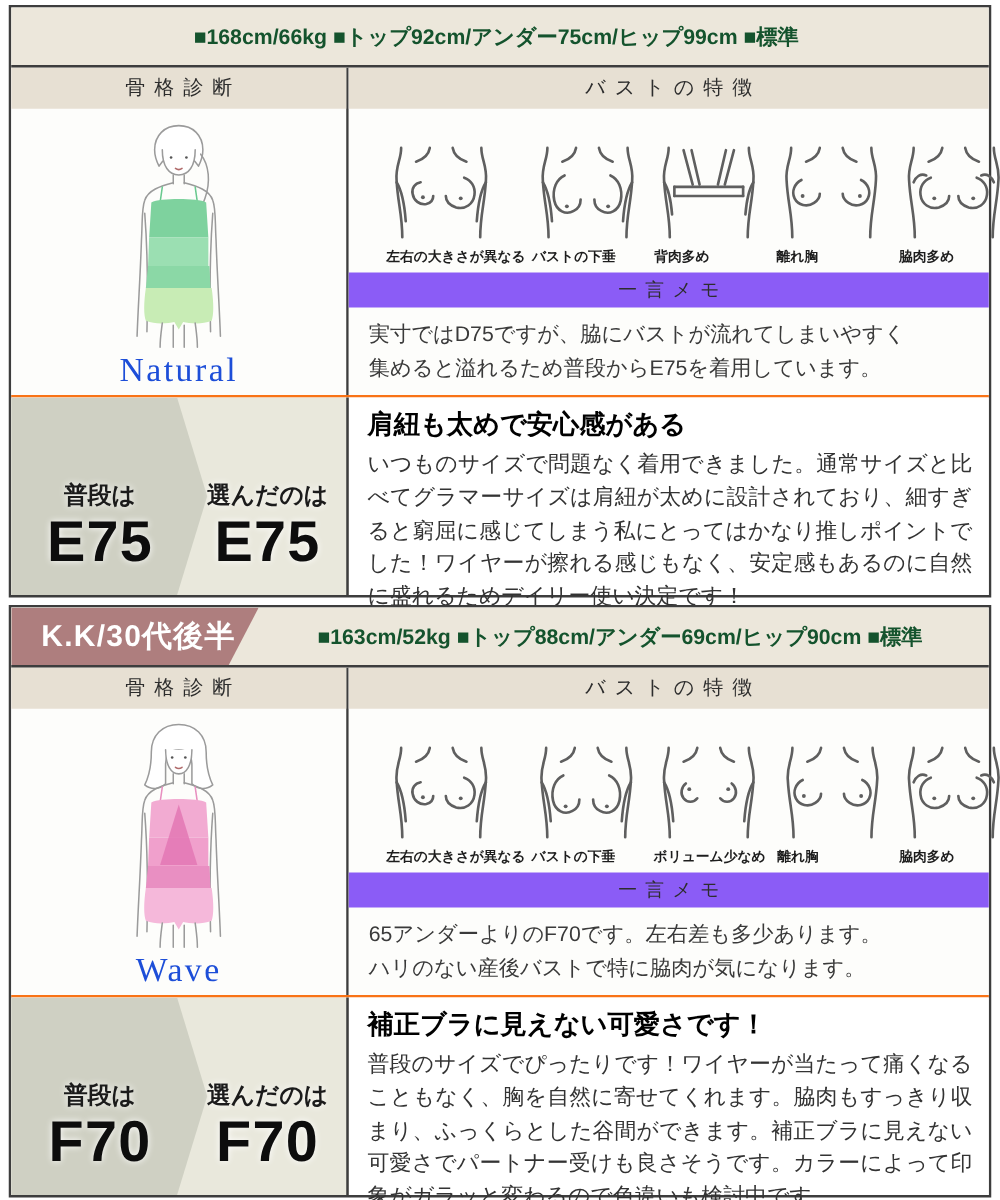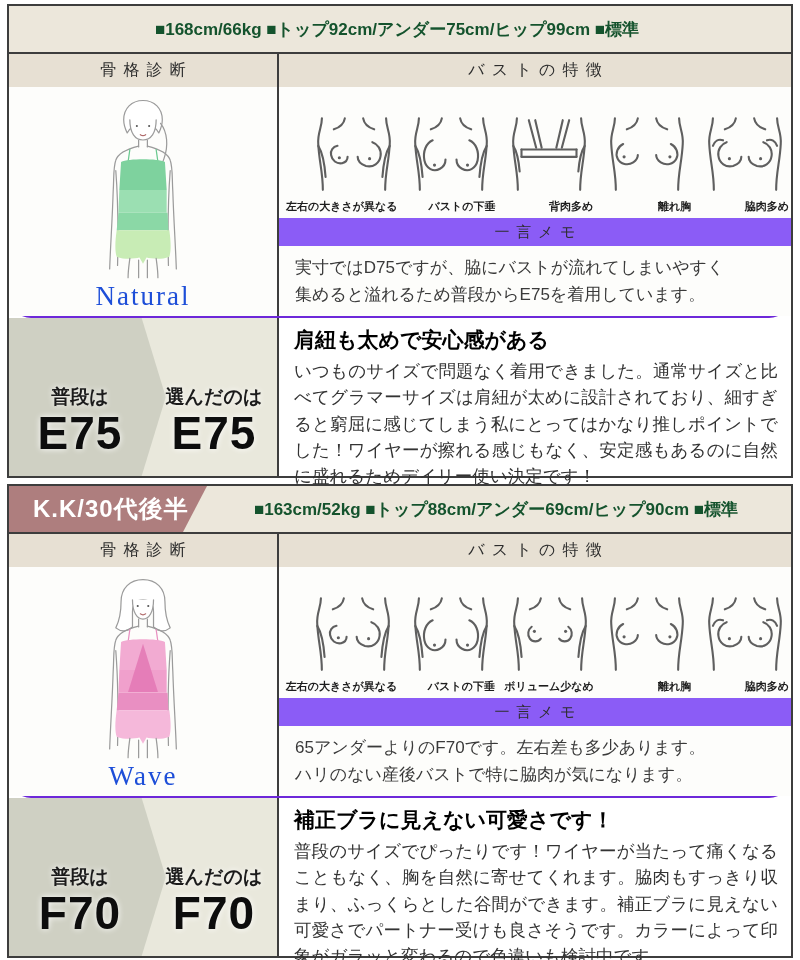--- a/index.html
+++ b/index.html
@@ -8,30 +8,30 @@
   .card.c1{top:4px;}
   .card.c2{top:484px;}
 
   
   .head{position:relative;height:46px;background:#ece7db;border-bottom:2px solid #3d3d3d;display:flex;align-items:stretch;}
   .name-banner{flex:0 0 auto;width:198px;background:#ae7e7e;clip-path:polygon(0 0,100% 0,calc(100% - 24px) 100%,0 100%);display:flex;align-items:center;justify-content:flex-start;padding-left:24px;box-sizing:border-box;}
   .name-banner span{color:#fff;font-weight:bold;font-size:24px;letter-spacing:1px;}
   .stats{flex:1;display:flex;align-items:center;justify-content:center;font-weight:bold;font-size:17px;color:#14532d;padding-right:6px;white-space:nowrap;}
 
   
-  .cols{display:flex;height:262px;border-bottom:2px solid #6d28d9;border-radius:22px;}
+  .cols{display:flex;height:262px;border-bottom:2px solid #f97316;}
   .left-col{width:268px;flex:0 0 auto;border-right:2px solid #3d3d3d;display:flex;flex-direction:column;background:#fdfdfb;}
   .right-col{flex:1;display:flex;flex-direction:column;background:#fdfdfb;min-width:0;}
   .col-head{height:33px;flex:0 0 auto;background:#e7e0d3;display:flex;align-items:center;justify-content:center;font-size:16px;color:#2d2d2d;letter-spacing:.45em;text-indent:.45em;}
   .figure-area{flex:1;display:flex;flex-direction:column;align-items:center;justify-content:flex-end;overflow:hidden;}
   .figure-area svg{display:block;}
   .skeleton-name{font-family:"Liberation Serif","DejaVu Serif",serif;font-size:27px;color:#1d4ed8;letter-spacing:2px;margin:0 0 6px 0;line-height:1;}
 
   .bust-area{height:131px;flex:0 0 auto;display:flex;justify-content:space-evenly;align-items:flex-end;padding:0 2px;}
-  .bust-fig{display:flex;flex-direction:column;align-items:flex-end;min-width:0;margin-left:28px;}
+  .bust-fig{display:flex;flex-direction:column;align-items:flex-start;min-width:0;margin-left:28px;}
   .bust-fig svg{width:88px;height:92px;}
   .bust-label{font-size:11px;font-weight:bold;color:#1d1d1d;white-space:nowrap;margin:0 0 6px 0;line-height:1;}
   .bust-svg path{stroke:#5f5f5f;fill:none;stroke-width:2.3;stroke-linecap:round;stroke-linejoin:round;}
   .bust-svg .nip{fill:#5f5f5f;stroke:none;}
 
   .memo-head{height:28px;flex:0 0 auto;background:#8b5cf6;display:flex;align-items:center;justify-content:center;font-size:15px;color:#2d2d2d;letter-spacing:.45em;text-indent:.45em;}
   .memo-body{flex:1;padding:8px 6px 0 16px;font-size:17px;color:#3a3a3a;line-height:1.6;}
 
   
   .bottom{display:flex;height:158px;}

